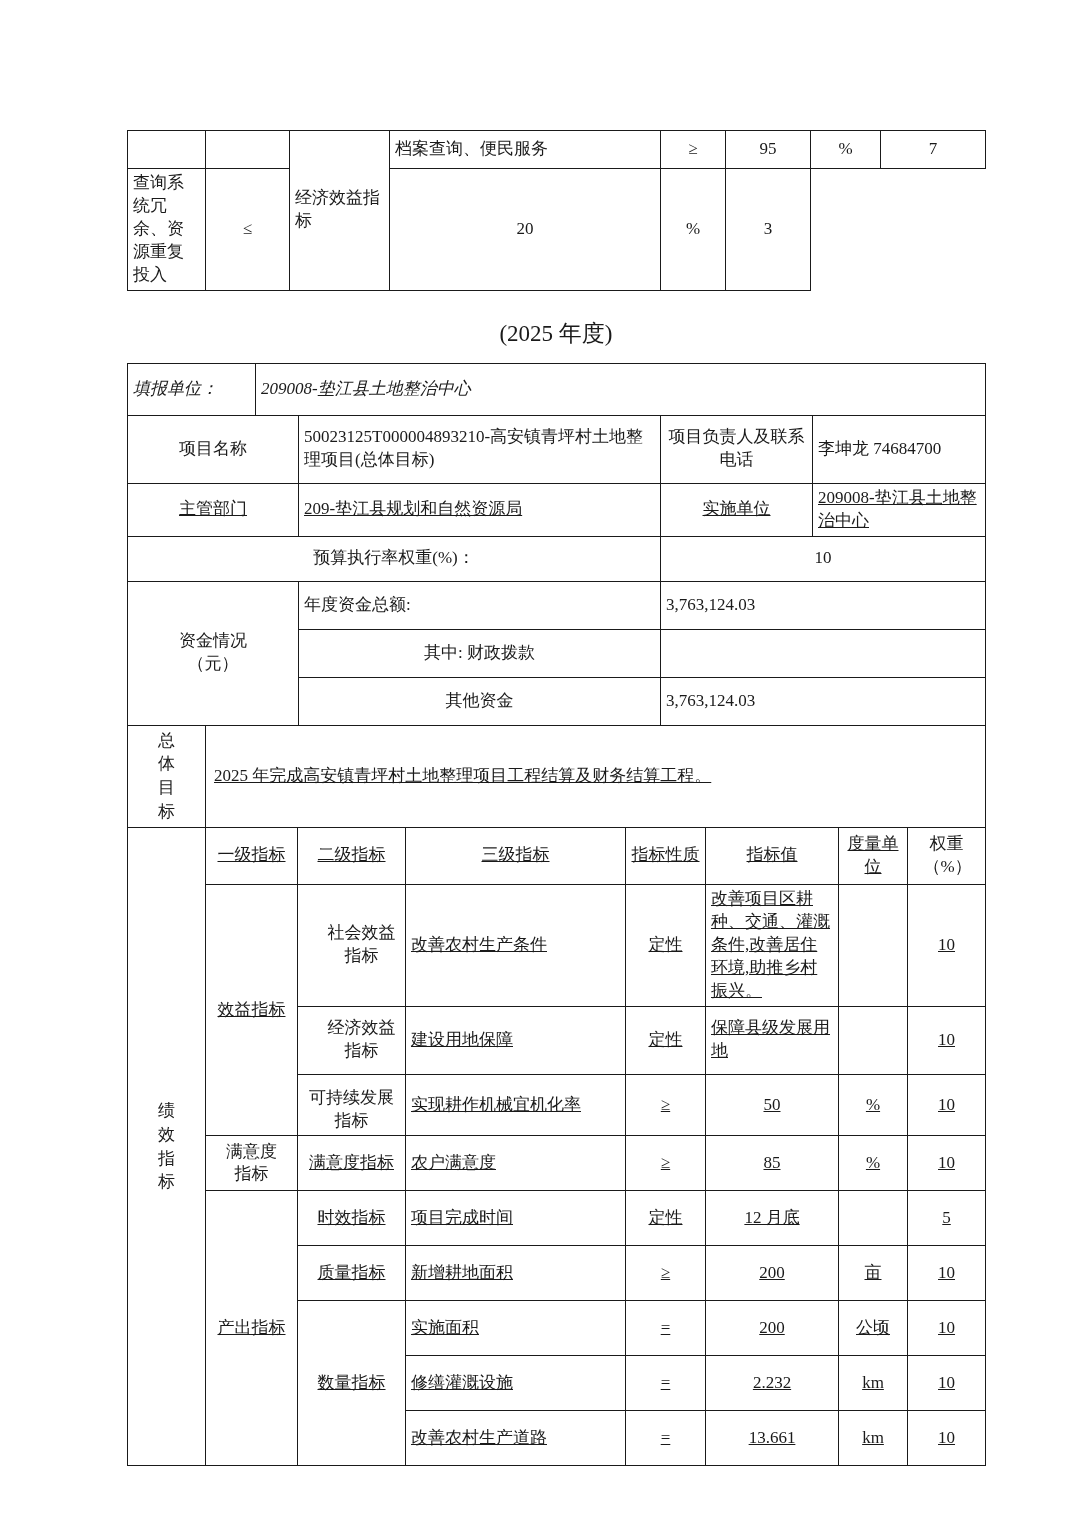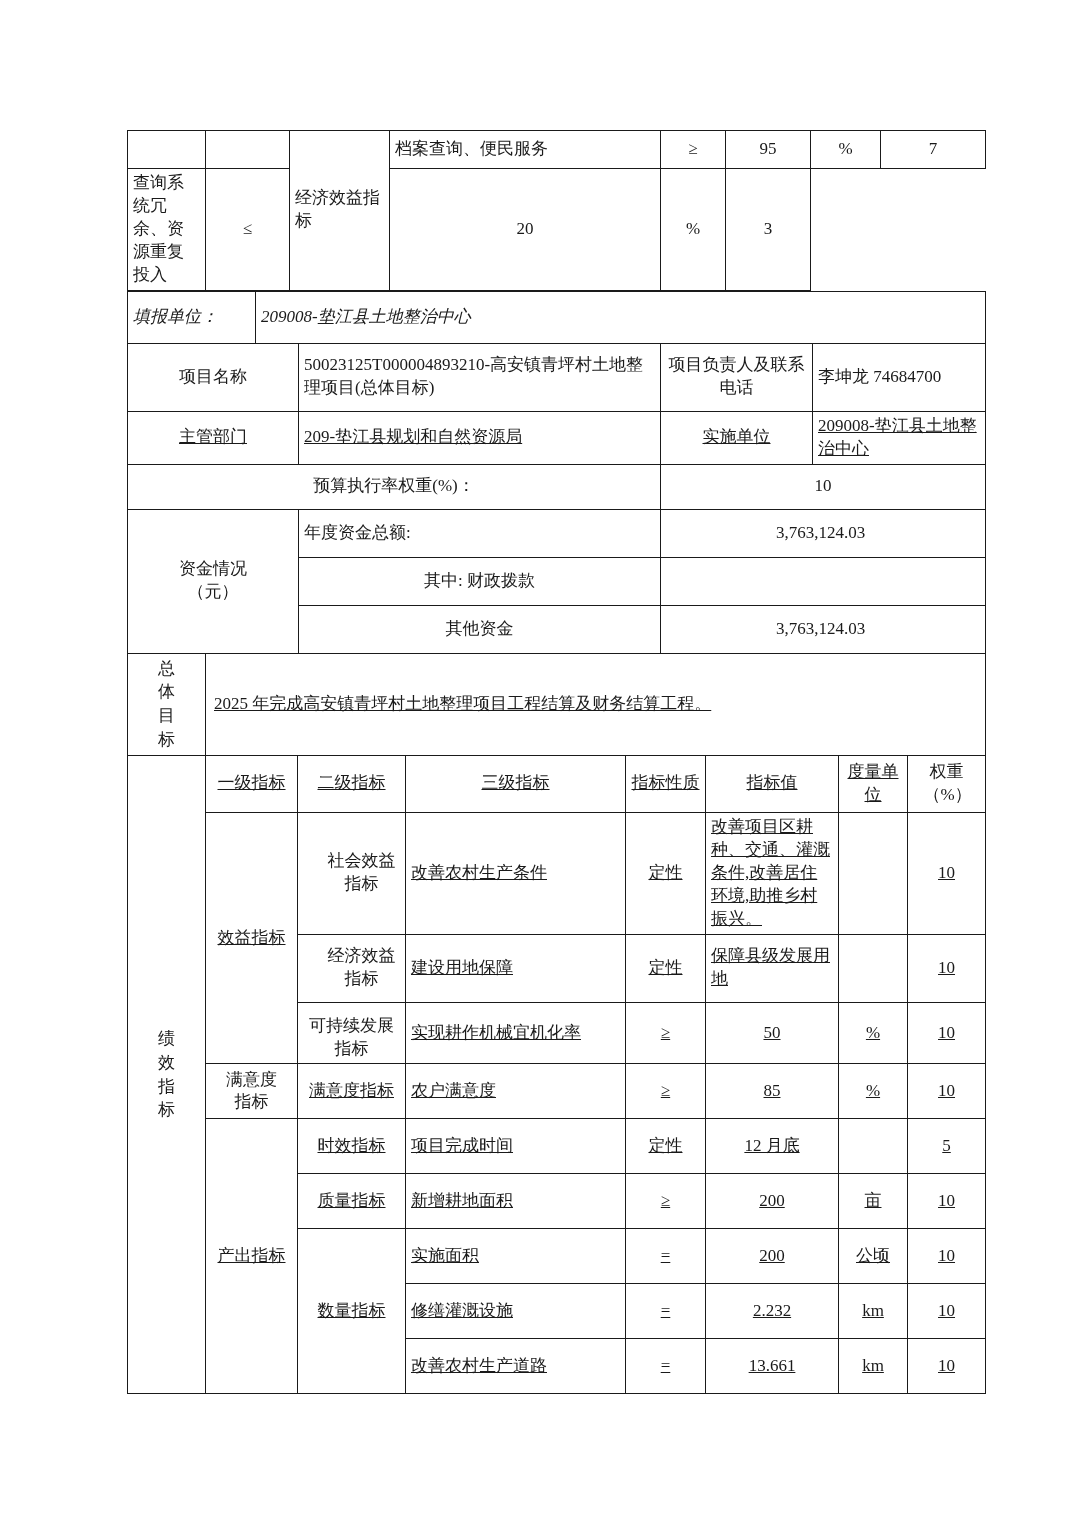--- a/index.html
+++ b/index.html
@@ -10,21 +10,21 @@
     color:#1a1a1a; overflow:hidden;
   }
   .content { width:858px; margin-left:127px; padding-top:130px; }
   table { border-collapse:collapse; table-layout:fixed; width:858px; }
   td, th {
     border:1px solid #1a1a1a; font-size:17px; font-weight:normal;
     text-align:center; vertical-align:middle; padding:3px 5px;
     line-height:1.35; overflow:hidden;
   }
   .tl { text-align:left; }
-  .tr-al { text-align:center; padding-right:10px; }
+  .tr-al { text-align:left; padding-right:10px; }
   .ba { word-break:break-all; }
   .h38 { height:38px; }
   .h52 { height:52px;font-style:italic; }
   .h68 { height:68px; }
   .h49 { height:49px;text-decoration:underline; }
   .h45 { height:45px; }
   .h48 { height:48px; }
   .h83 { height:83px; }
   .h57 { height:57px; }
   .h55 { height:55px; }
@@ -71,20 +71,21 @@
       <tr class="h38">
         <td class="tl">查询系统冗余、资源重复投入</td>
         <td>≤</td>
         <td>20</td>
         <td>%</td>
         <td>3</td>
       </tr>
     </tbody>
       </table>
 
+    <div class="subtitle">(2025 年度)</div>
 
     <table>
       <colgroup>
         <col style="width:128px">
           <col style="width:43px">
           <col style="width:362px">
         <col style="width:152px">
           <col style="width:173px">
       </colgroup>
       <tbody>

